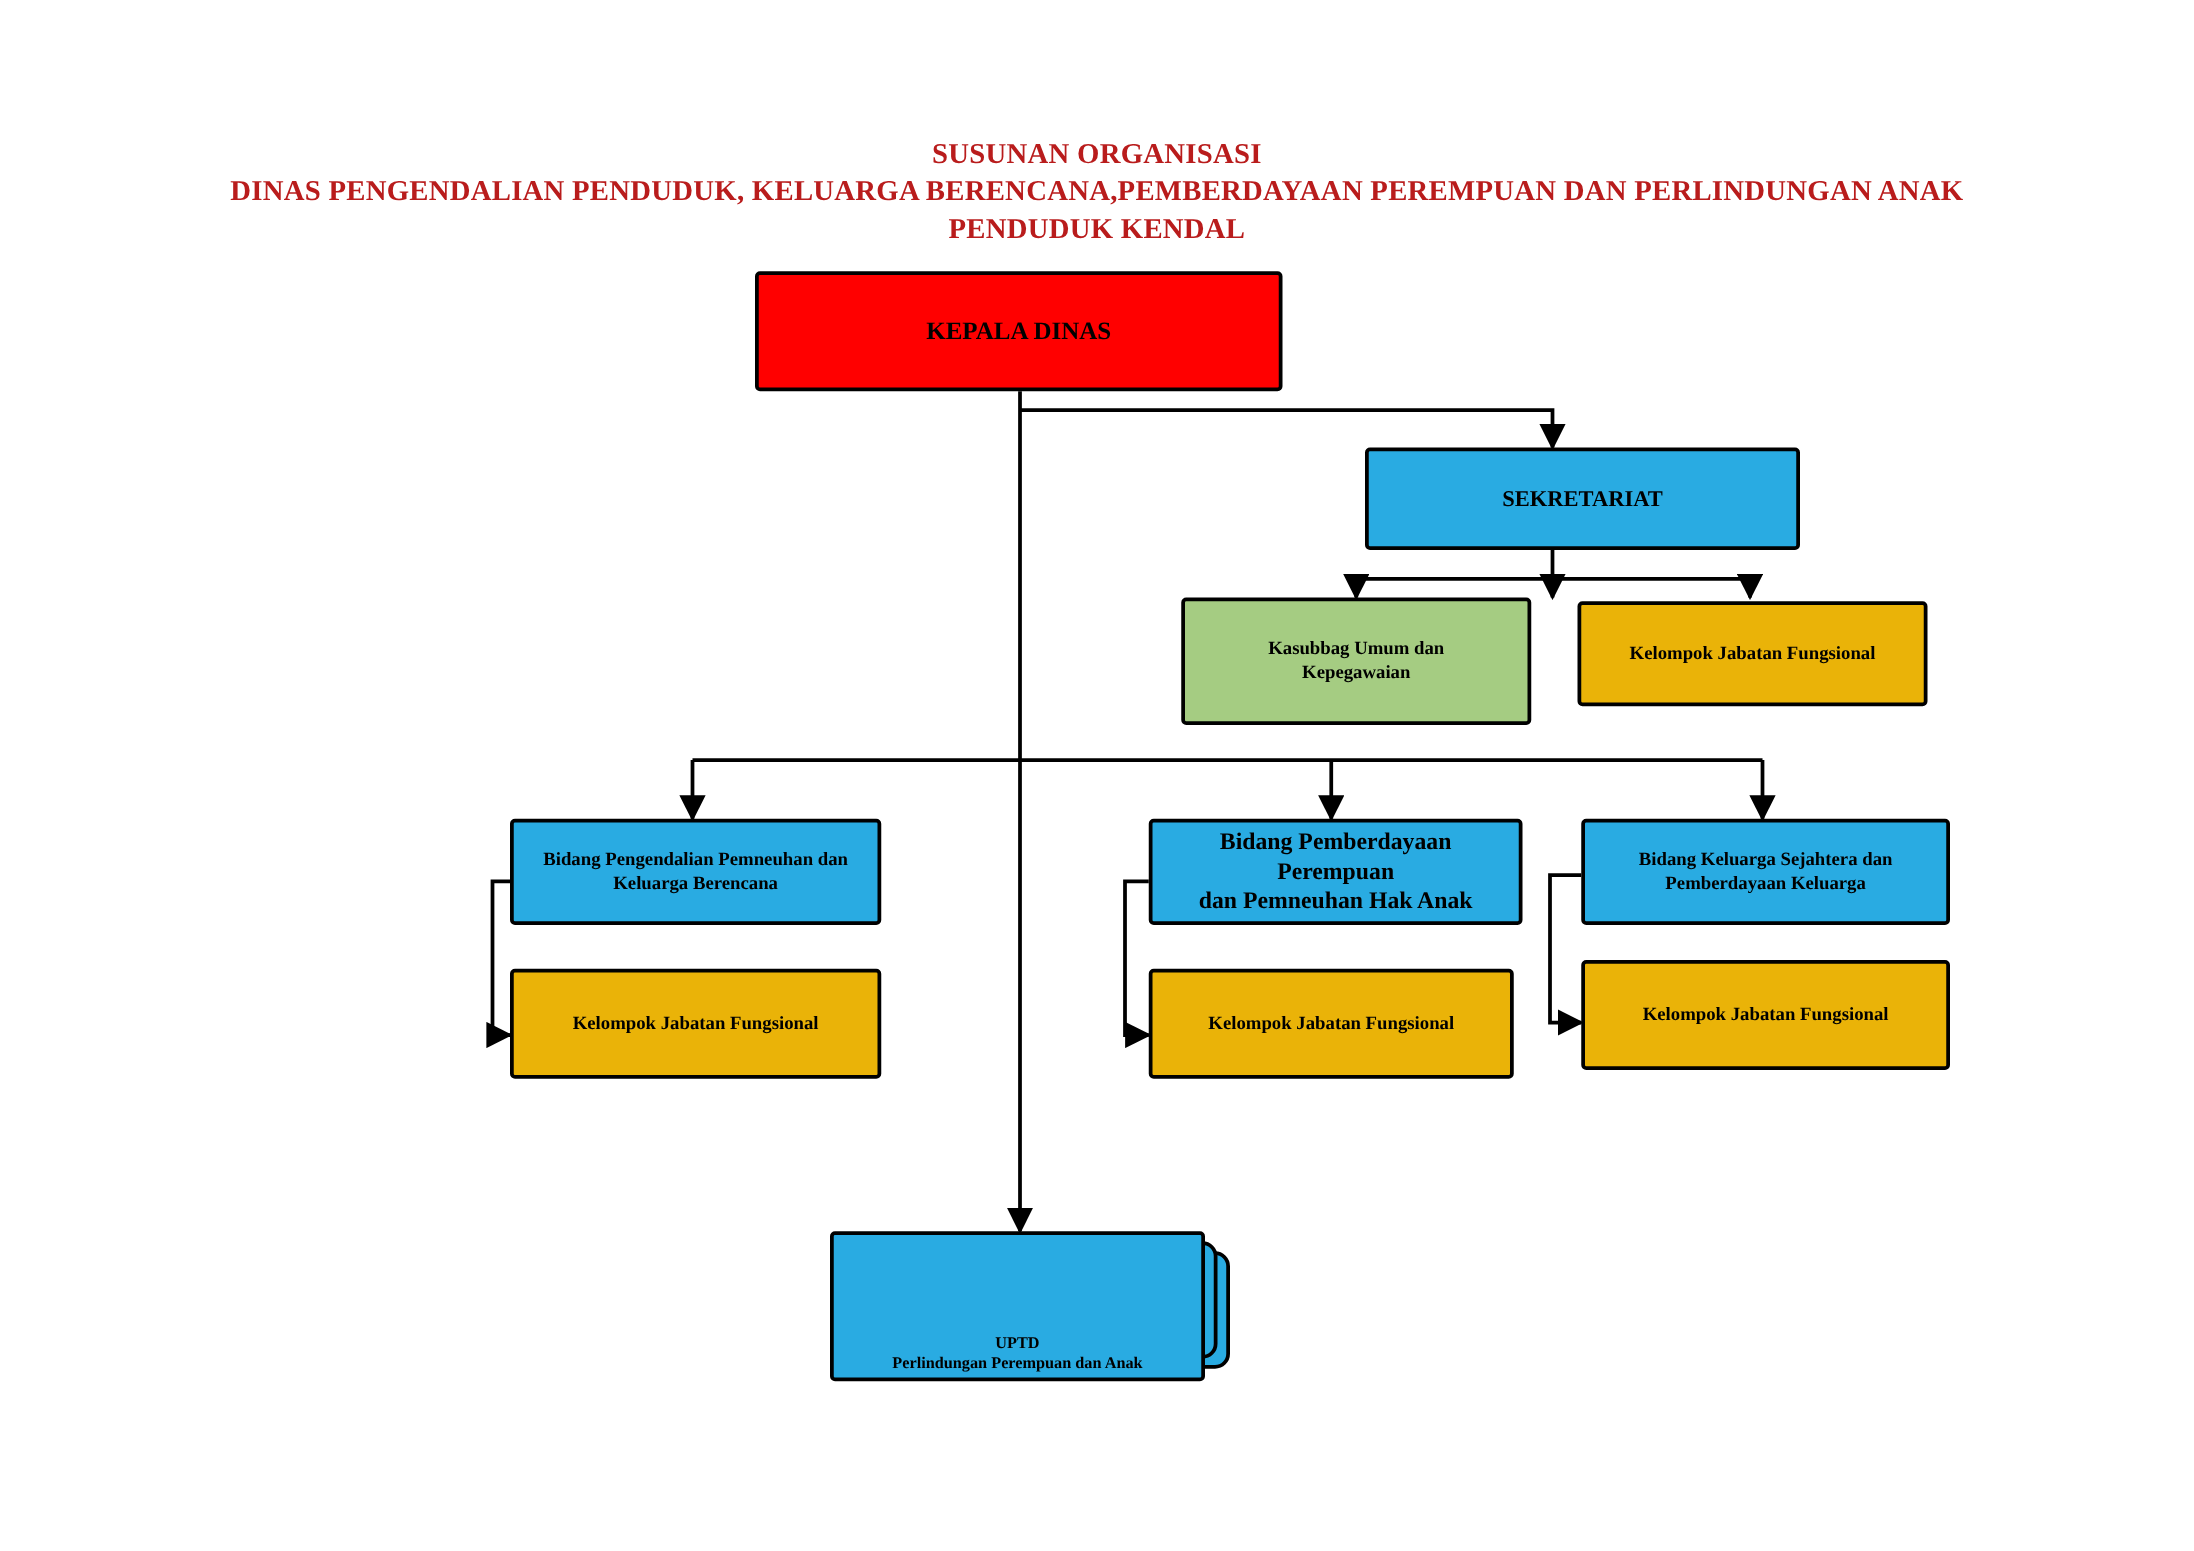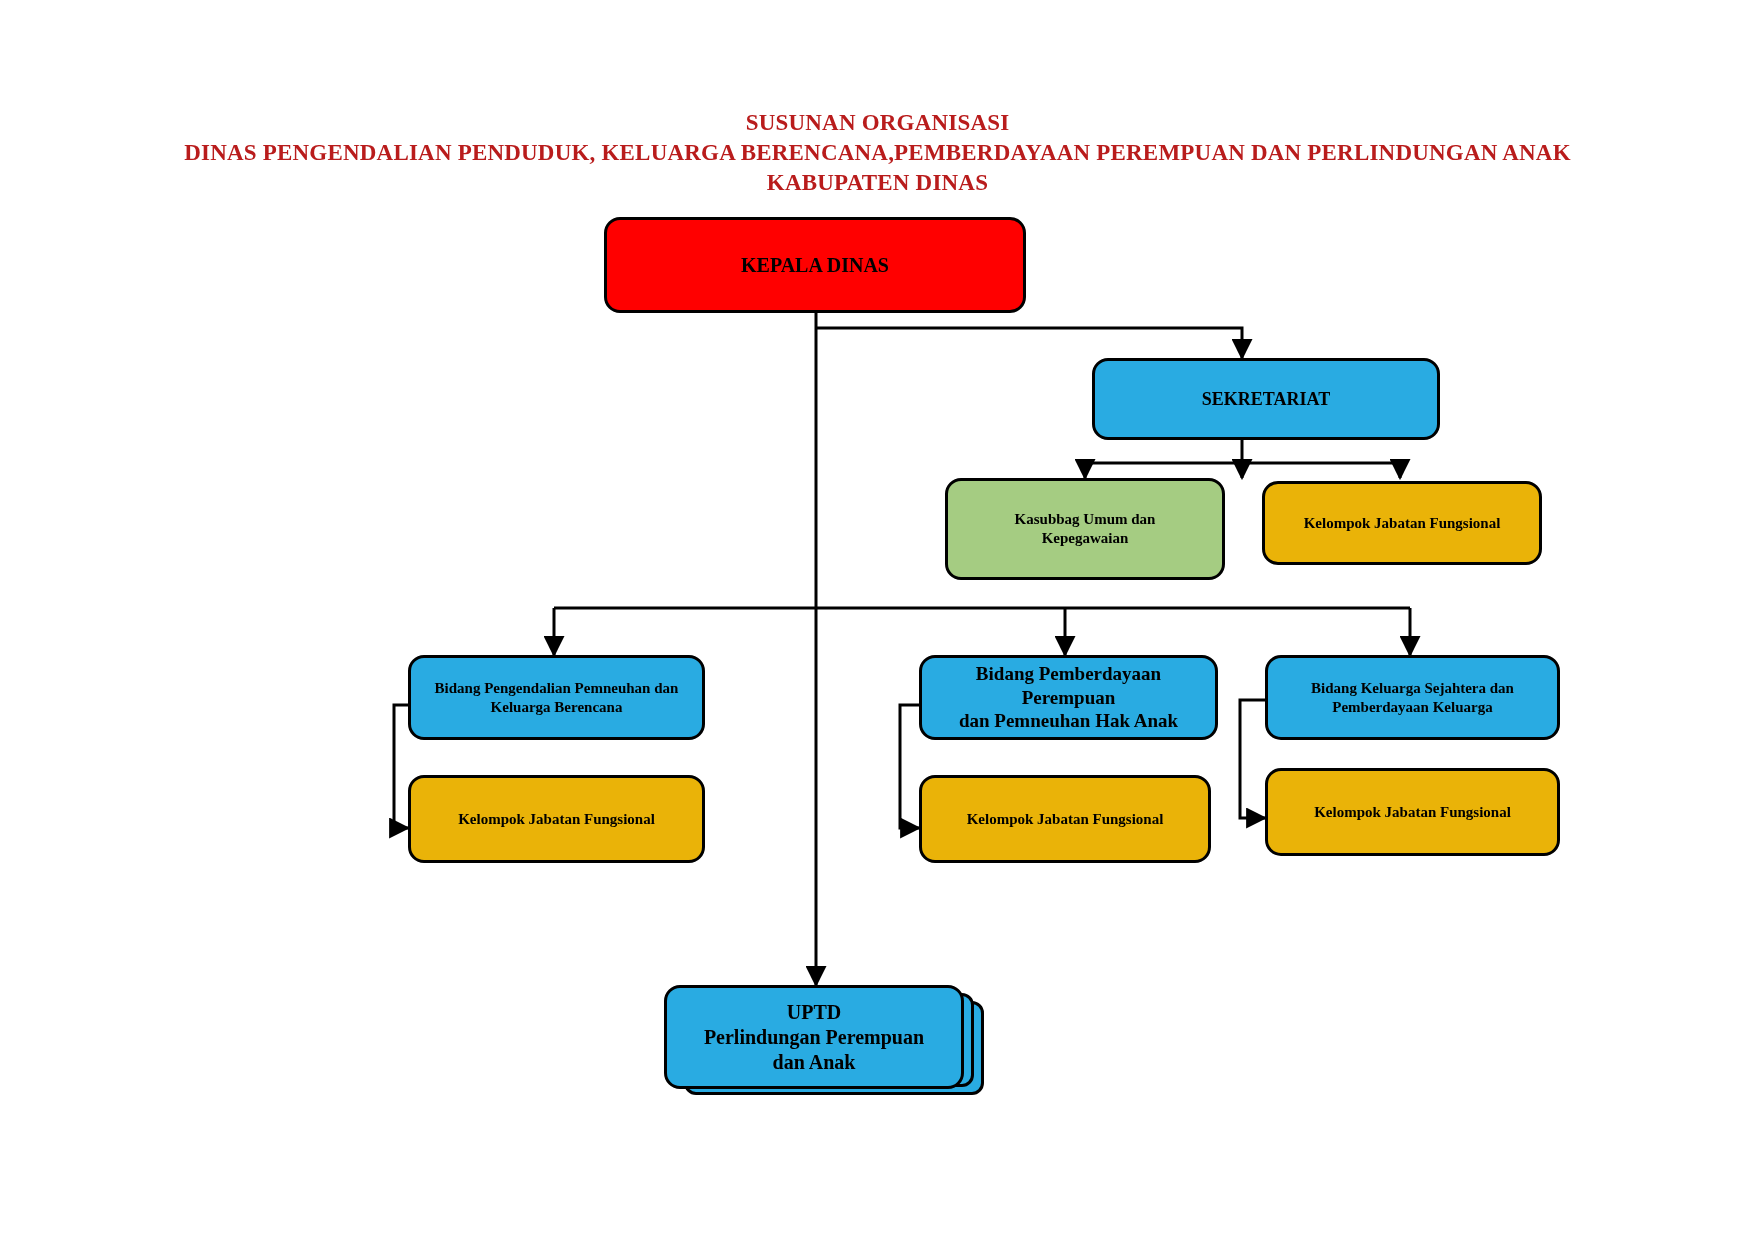--- a/index.html
+++ b/index.html
@@ -31,21 +31,21 @@
     letter-spacing: 0.2px;
   }
   #title-line-1 { top: 110px; font-size: 23px; }
   #title-line-2 { top: 140px; font-size: 23px; }
   #title-line-3 { top: 170px; font-size: 23px; }
 
   .node {
     position: absolute;
     box-sizing: border-box;
     border: 3px solid #000000;
-    border-radius: 16px;
+    border-radius: 4px;
     display: flex;
     align-items: center;
     justify-content: center;
     text-align: center;
     color: #000000;
     font-weight: bold;
     line-height: 1.25;
     padding: 4px 20px;
     z-index: 3;
   }
@@ -76,21 +76,21 @@
     z-index: 1;
   }
 </style>
 </head>
 <body>
 
 <div id="canvas">
 
   <div class="title" id="title-line-1">SUSUNAN ORGANISASI</div>
   <div class="title" id="title-line-2">DINAS PENGENDALIAN PENDUDUK, KELUARGA BERENCANA,PEMBERDAYAAN PEREMPUAN DAN PERLINDUNGAN ANAK</div>
-  <div class="title" id="title-line-3">KABUPATEN DINAS</div>
+  <div class="title" id="title-line-3">PENDUDUK KENDAL</div>
 
   <svg id="lines" viewBox="0 0 1755 1241">
     <defs>
       <marker id="arrow" viewBox="0 0 10 10" refX="9" refY="5" markerWidth="7" markerHeight="7" orient="auto-start-reverse">
         <path d="M 0 0 L 10 5 L 0 10 z" fill="#000000"></path>
       </marker>
     </defs>
     <g stroke="#000000" stroke-width="3" fill="none">
 
       <path d="M 816 313 L 816 985" marker-end="url(#arrow)"></path>
@@ -157,18 +157,18 @@
   </div>
 
   <div class="node n-orange" style="left:1265px; top:768px; width:295px; height:88px; font-size:15px;">
     <span>Kelompok Jabatan Fungsional</span>
   </div>
 
   <div class="shadow-stack" style="left:664px; top:985px; width:320px; height:110px;">
     <div class="sh" style="left:20px; top:16px; width:300px; height:94px;"></div>
     <div class="sh" style="left:10px; top:8px; width:300px; height:94px;"></div>
   </div>
-  <div class="node n-blue" style="left:664px; top:985px; width:300px; height:104px; font-size:20px;">
+  <div class="node n-blue" style="left:664px; top:985px; width:300px; height:120px; font-size:13px;align-items:flex-end;">
     <span>UPTD
 Perlindungan Perempuan dan Anak</span>
   </div>
 
 </div>
 
 </body></html>

